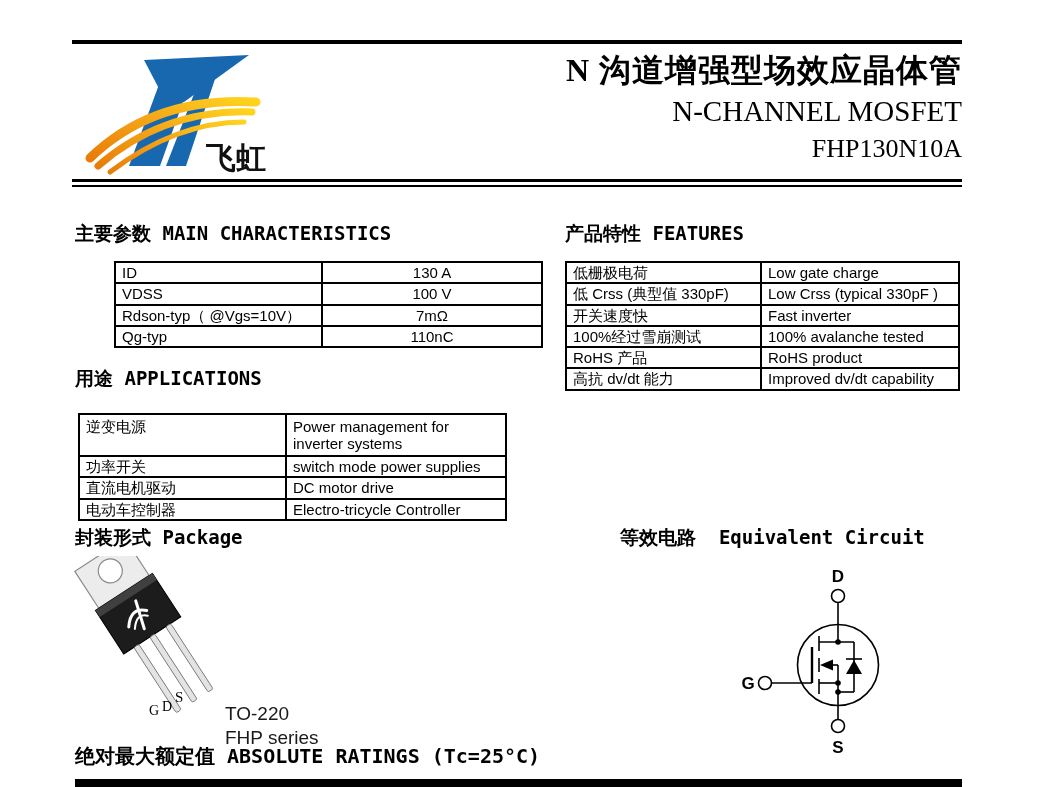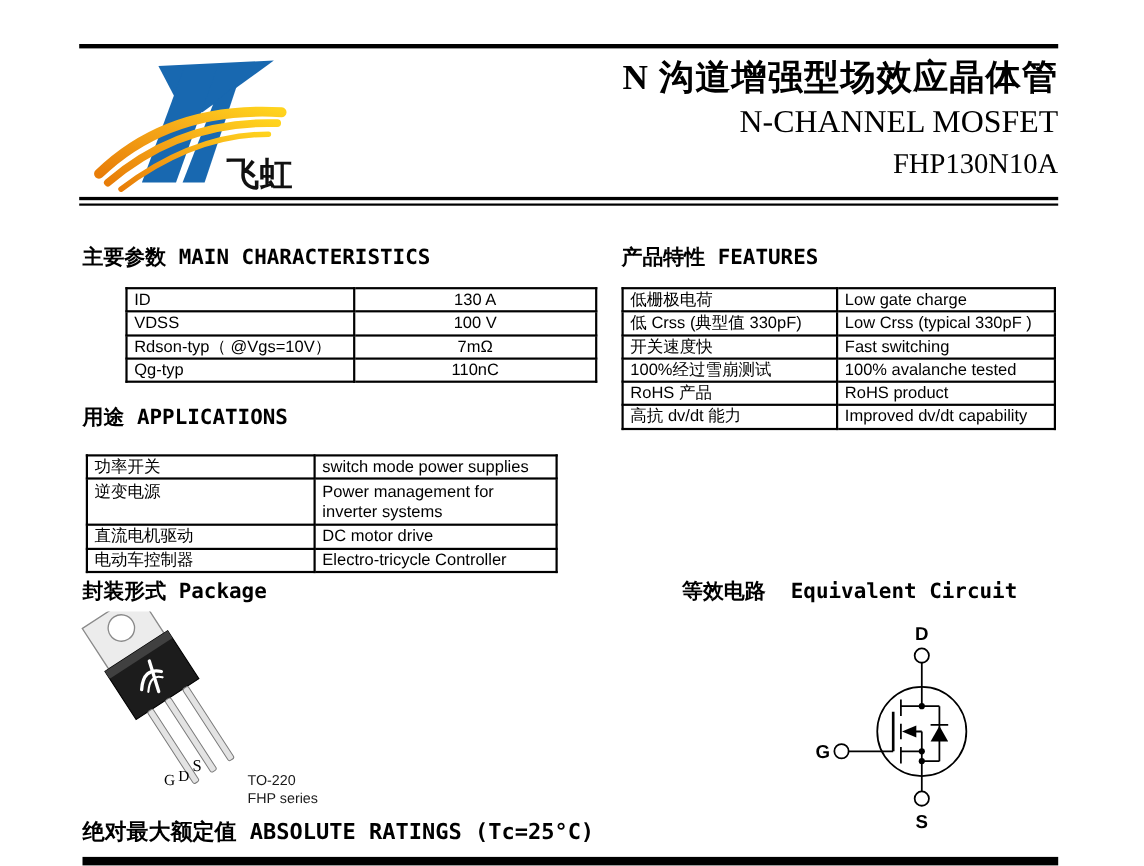--- a/index.html
+++ b/index.html
@@ -13,21 +13,21 @@
   .title-en{font-family:"Liberation Serif",serif;font-size:29px;margin-top:11px;}
   .title-pn{font-family:"Liberation Serif",serif;font-size:26px;margin-top:10px;}
   
   .sec-h{font-family:"DejaVu Sans Mono","DejaVu Sans",monospace;font-weight:bold;font-size:19px;white-space:nowrap;}
   
   table.dt{border-collapse:collapse;table-layout:fixed;font-size:15px;line-height:1.15;}
   table.dt td{border:2px solid #000;padding:1px 6px;vertical-align:middle;overflow:hidden;}
   .tcenter{text-align:center;}
   
   .pin-label{font-family:"Liberation Serif",serif;}
-  .pkg-caption{font-size:13px;color:#1a1a1a;line-height:1.25;}
+  .pkg-caption{font-size:19px;color:#1a1a1a;line-height:1.25;}
   .ratings-h{font-family:"DejaVu Sans Mono","DejaVu Sans",monospace;font-weight:bold;font-size:20px;white-space:nowrap;}
   svg text{font-family:"Liberation Sans",sans-serif;}
 </style>
 </head>
 <body>
 
 <div id="page">
 
   <div class="abs rule" style="left:72px;top:40px;width:890px;height:4px;"></div>
 
@@ -103,21 +103,21 @@
         <tr>
       <td>低栅极电荷</td>
       <td>Low gate charge</td>
     </tr>
     <tr>
       <td>低 Crss (典型值 330pF)</td>
       <td>Low Crss (typical 330pF )</td>
     </tr>
     <tr>
       <td>开关速度快</td>
-      <td>Fast switching</td>
+      <td>Fast inverter</td>
     </tr>
     <tr>
       <td>100%经过雪崩测试</td>
       <td>100% avalanche tested</td>
     </tr>
     <tr>
       <td>RoHS 产品</td>
       <td>RoHS product</td>
     </tr>
     <tr>
@@ -128,27 +128,27 @@
     </table>
 
   <div class="abs sec-h" style="left:75px;top:366px;">用途 APPLICATIONS</div>
 
   <table class="dt abs" style="left:78px;top:413px;width:427px;">
     <colgroup>
         <col style="width:207px">
         <col style="width:220px">
       </colgroup>
     <tbody>
-        <tr>
+        <tr style="height:42px;">
+      <td style="vertical-align:top;padding-top:3px;">逆变电源</td>
+      <td style="vertical-align:top;padding-top:3px;">Power management for inverter systems</td>
+    </tr>
+    <tr>
       <td>功率开关</td>
       <td>switch mode power supplies</td>
-    </tr>
-    <tr style="height:42px;">
-      <td style="vertical-align:top;padding-top:3px;">逆变电源</td>
-      <td style="vertical-align:top;padding-top:3px;">Power management for inverter systems</td>
     </tr>
     <tr>
       <td>直流电机驱动</td>
       <td>DC motor drive</td>
     </tr>
     <tr>
       <td>电动车控制器</td>
       <td>Electro-tricycle Controller</td>
     </tr>
   </tbody>

